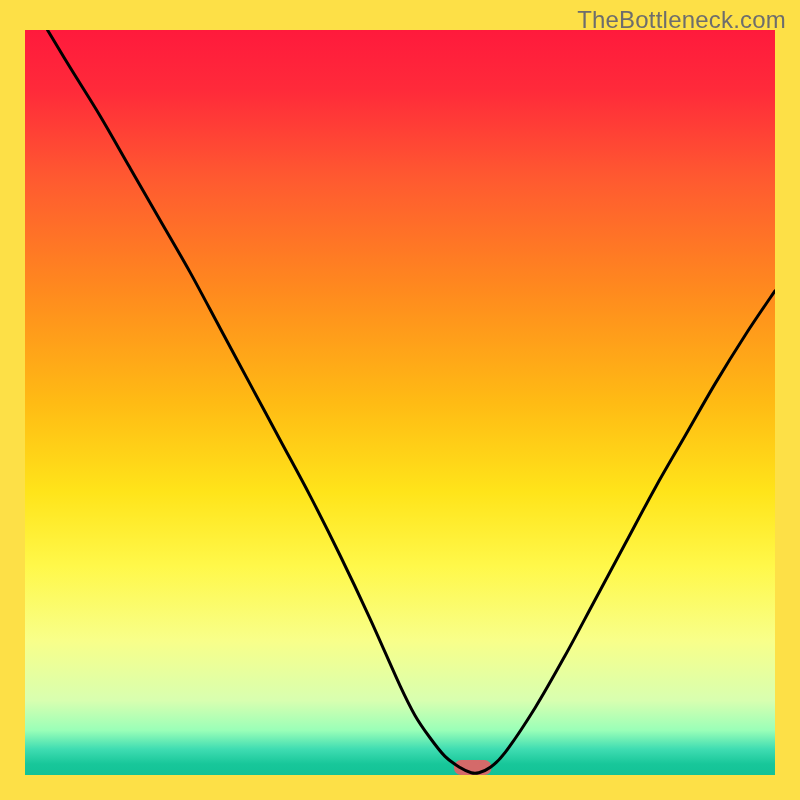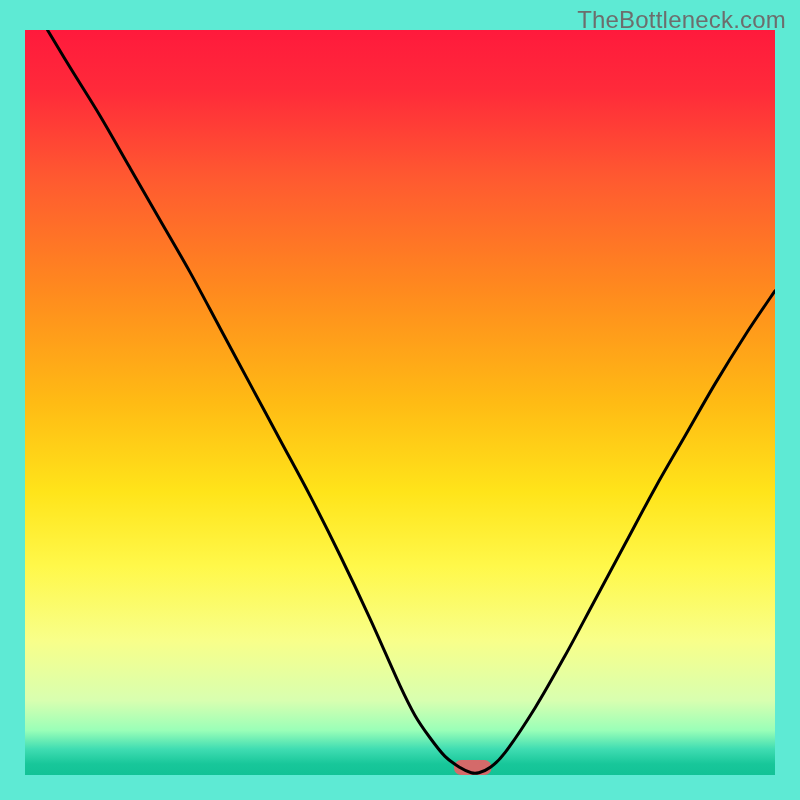--- a/index.html
+++ b/index.html
@@ -10,21 +10,21 @@
     background: #000;
     overflow: hidden;
     font-family: Arial, Helvetica, sans-serif;
   }
   .frame {
     position: absolute;
     left: 0;
     top: 0;
     width: 800px;
     height: 800px;
-    background: #5eead4;
+    background: #fde047;
   }
   .watermark {
     position: absolute;
     top: 6px;
     right: 14px;
     color: #6d6d6d;
     font-size: 24px;
     font-weight: 400;
     letter-spacing: 0.2px;
   }

